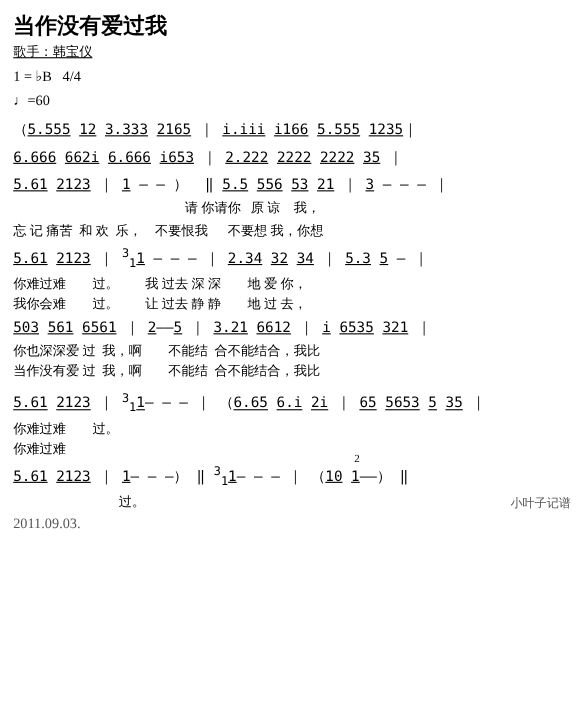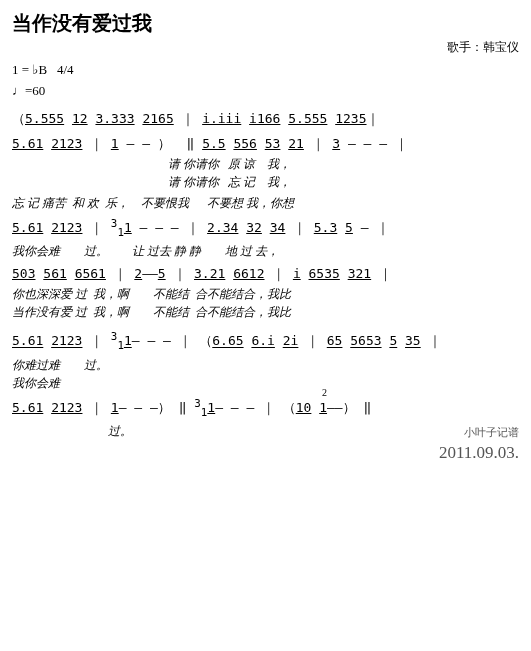--- a/index.html
+++ b/index.html
@@ -12,23 +12,24 @@
       color: #000;
       padding: 10px 12px;
       position: relative;
     }
     .title {
       font-size: 20px;
       font-weight: bold;
       margin-bottom: 2px;
     }
     .meta-row {
-      text-align: right;
+      text-align: left;
       font-size: 12px;
       margin-bottom: 4px;
+      text-decoration: underline;
     }
     .key-info {
       line-height: 1.6;
     }
     u { text-decoration: underline; }
     .music-block {
       margin-bottom: 3px;
     }
     .notation-row {
       position: relative;
@@ -36,21 +37,20 @@
       font-family: "SimSun", monospace;
       font-size: 13px;
       white-space: pre;
       line-height: 1.7;
     }
     .lyric-row {
       display: block;
       font-size: 12px;
       white-space: pre;
       line-height: 1.5;
-      font-style: italic;
     }
   </style>
 </head>
 <body>
 
 <div class="title">当作没有爱过我</div>
 <div class="meta-row">歌手：韩宝仪</div>
 
 <div style="display:flex; align-items:flex-start; gap:10px; margin-bottom:6px;">
   <div class="key-info">
@@ -58,55 +58,58 @@
     <div>♩=60</div>
   </div>
 </div>
 
 <div>
 
 <div class="music-block">
   <div class="notation-row">（<u>5.555</u> <u>12</u> <u>3.333</u> <u>2165</u> ｜ <u>i.iii</u> <u>i166</u> <u>5.555</u> <u>1235</u>｜</div>
 </div>
 
+<div class="music-block">
+  <div class="notation-row"><u>6.666</u> <u>662i</u> <u>6.666</u> <u>i653</u> ｜ <u>2.222</u> <u>2222</u> <u>2222</u> <u>35</u> ｜</div>
+</div>
 
 <div class="music-block">
   <div class="notation-row"><u>5.61</u> <u>2123</u> ｜ <u>1</u> — — ）  ‖ <u>5.5</u> <u>556</u> <u>53</u> <u>21</u> ｜ <u>3</u> — — — ｜</div>
   <div class="lyric-row">　　　　　　　　　　　　　请 你请你   原 谅    我，</div>
-  <div class="lyric-row">　　　　　　　　　　　　　请 你请你   忘 记    我，</div>
 </div>
 
 <div class="music-block">
   <div class="lyric-row">忘 记 痛苦  和 欢  乐，    不要恨我      不要想 我，你想</div>
 </div>
 
 <div class="music-block">
   <div class="notation-row"><u>5.61</u> <u>2123</u> ｜ <sup>3</sup><sub>1</sub><u>1</u> — — — ｜ <u>2.34</u> <u>32</u> <u>34</u> ｜ <u>5.3</u> <u>5</u> — ｜</div>
+  <div class="lyric-row">你难过难　　过。　　我 过去 深 深　　地 爱 你，</div>
   <div class="lyric-row">我你会难　　过。　　让 过去 静 静　　地 过 去，</div>
 </div>
 
 <div class="music-block">
   <div class="notation-row"><u>503</u> <u>561</u> <u>6561</u> ｜ <u>2</u>——<u>5</u> ｜ <u>3.21</u> <u>6612</u> ｜ <u>i</u> <u>6535</u> <u>321</u> ｜</div>
   <div class="lyric-row">你也深深爱 过  我，啊　　不能结  合不能结合，我比</div>
   <div class="lyric-row">当作没有爱 过  我，啊　　不能结  合不能结合，我比</div>
 </div>
 
 <div style="height:4px;"></div>
 
 <div class="music-block">
   <div class="notation-row"><u>5.61</u> <u>2123</u> ｜ <sup>3</sup><sub>1</sub><u>1</u>— — — ｜ （<u>6.65</u> <u>6.i</u> <u>2i</u> ｜ <u>65</u> <u>5653</u> <u>5</u> <u>35</u> ｜</div>
   <div class="lyric-row">你难过难　　过。</div>
-  <div class="lyric-row">我你会难</div>
+  <div class="lyric-row">你难过难</div>
 </div>
 
 <div class="music-block" style="position:relative;">
   <div class="notation-row"><u>5.61</u> <u>2123</u> ｜ <u>1</u>— — —） ‖ <sup>3</sup><sub>1</sub><u>1</u>— — — ｜ （<u>10</u> <u>1</u>——） ‖</div>
 
   <div style="position:absolute; top:-8px; left:310px; font-size:10px;">2</div>
   <div class="lyric-row">　　　　　　　　过。</div>
   <div style="position:absolute; right:0; bottom:0; font-size:11px; color:#555;">
     <span>小叶子记谱</span>
   </div>
 </div>
 
-<div style="text-align:right; font-size:17px; color:#555; margin-top:2px;">2011.09.03.</div>
+<div style="text-align:left; font-size:13px; color:#555; margin-top:2px;">2011.09.03.</div>
 
 </div>
 
 </body></html>

